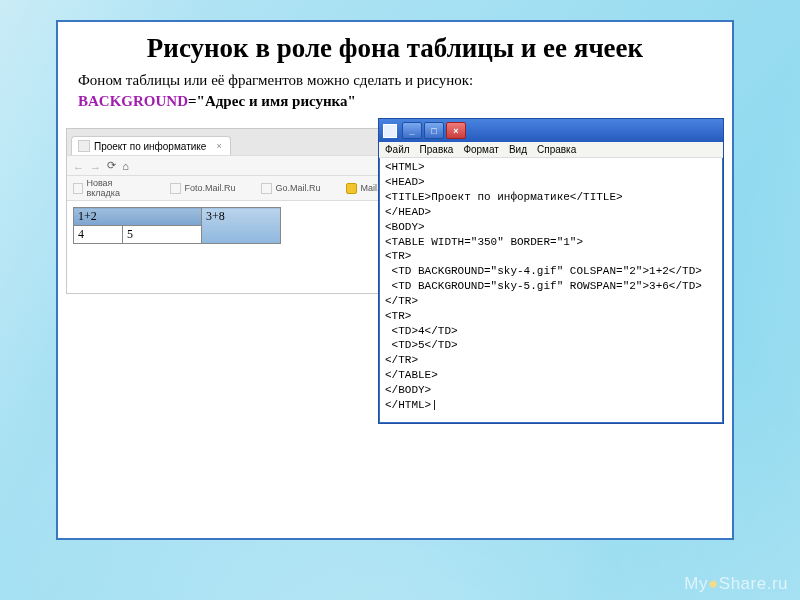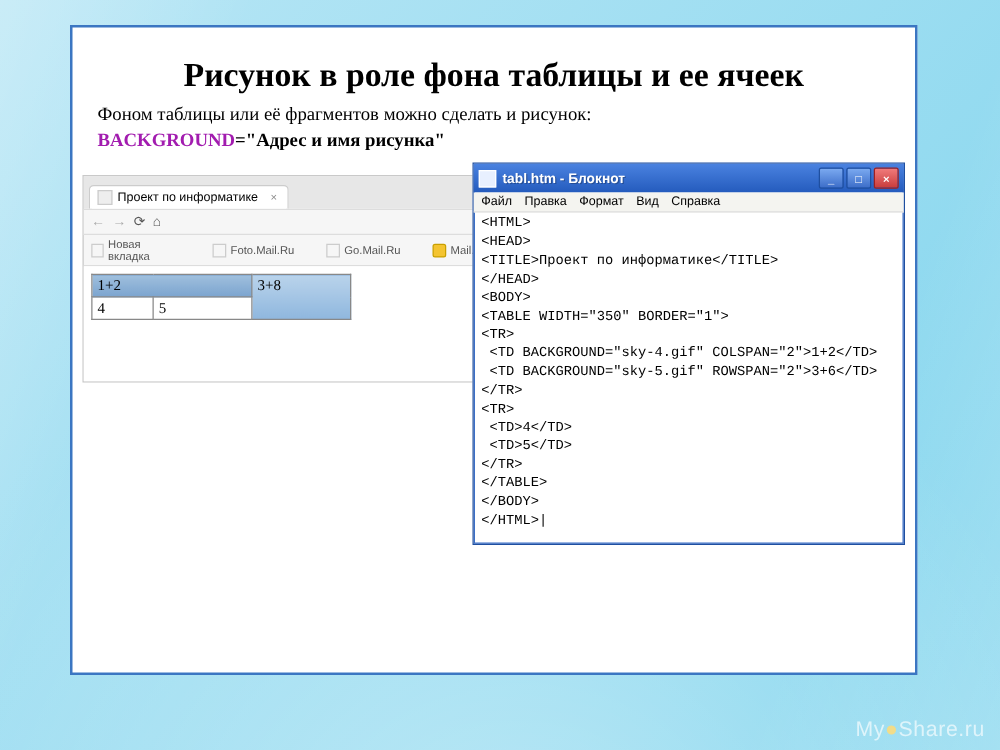--- a/index.html
+++ b/index.html
@@ -19,21 +19,21 @@
       linear-gradient(110deg, rgba(255,255,255,0.25) 0%, transparent 20%, transparent 80%, rgba(255,255,255,0.25) 100%);
   }
   .slide {
     position: absolute;
     top: 20px; left: 56px;
     width: 678px;
     height: 520px;
     background: #fff;
     border: 2px solid #3b76c2;
     box-sizing: border-box;
-    padding: 20px 20px 10px 20px;
+    padding: 8px 20px 10px 20px;
   }
   .title {
     font-family: Georgia, 'Times New Roman', serif;
     font-weight: bold;
     font-size: 27px;
     text-align: center;
     line-height: 1.05;
     margin: 4px 0 10px 0;
   }
   .desc {
@@ -257,21 +257,20 @@
             <td class="cell5">5</td>
           </tr>
         </tbody>
           </table>
       </div>
     </div>
 
     <div class="notepad">
       <div class="np-title">
         <span class="np-icn"></span>
-        <span class="np-title-txt">tabl.htm - Блокнот</span>
         <div class="win-btns">
           <span class="win-btn">_</span>
           <span class="win-btn">□</span>
           <span class="win-btn close">×</span>
         </div>
       </div>
       <div class="np-menu">
         <span>Файл</span>
         <span>Правка</span>
         <span>Формат</span>

